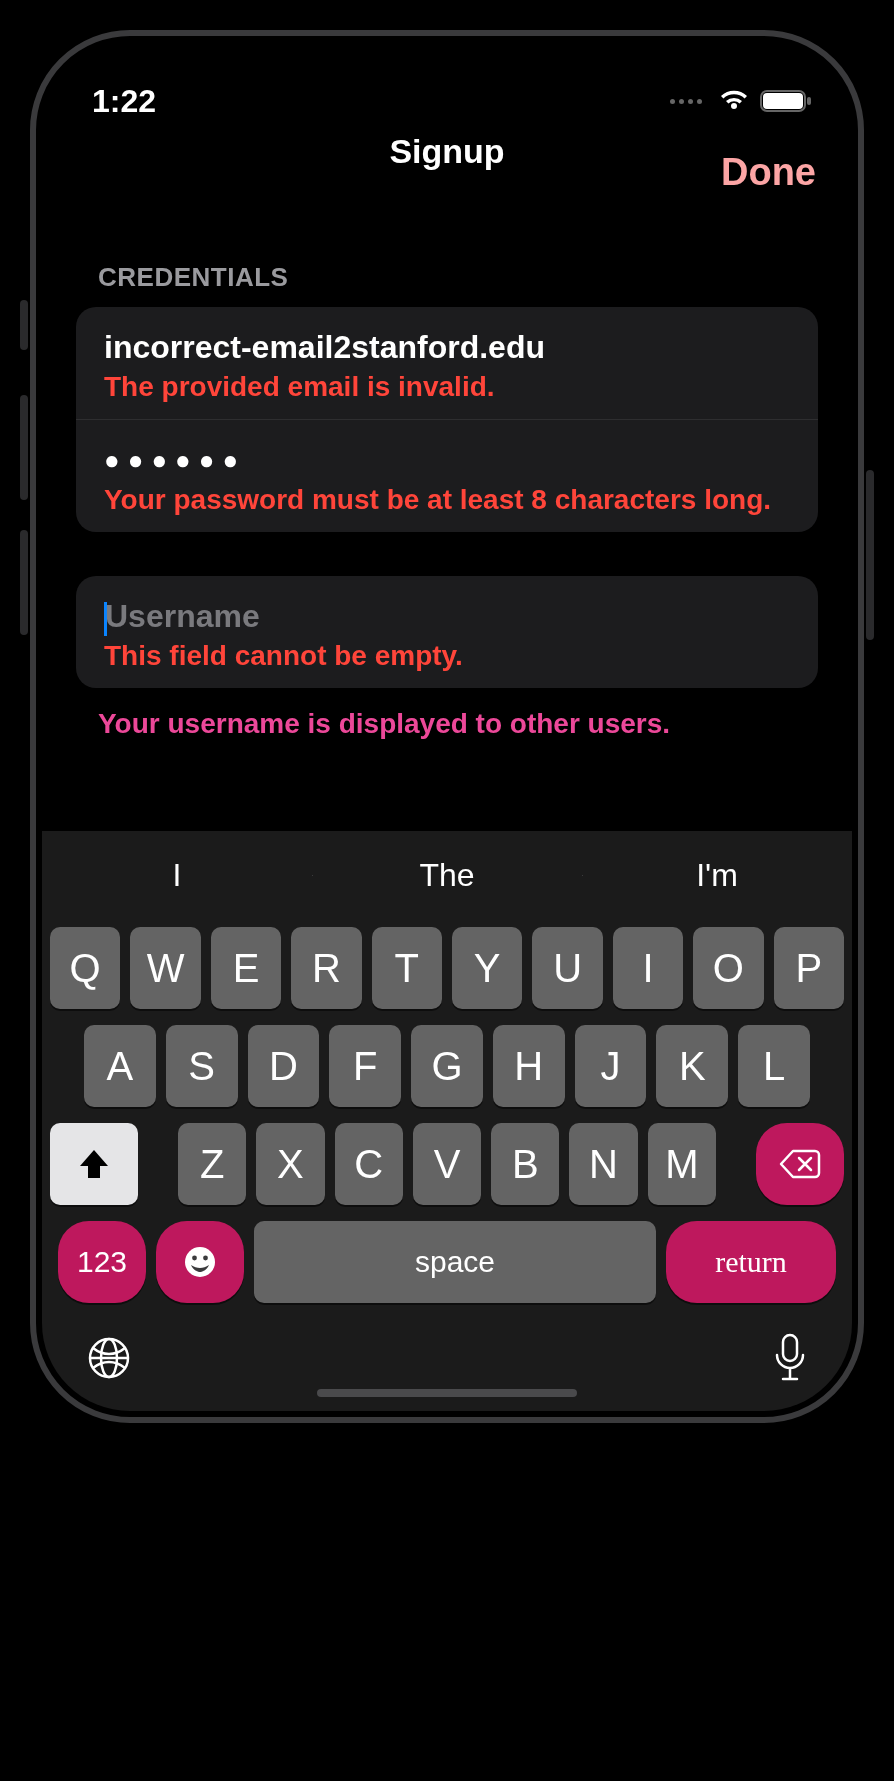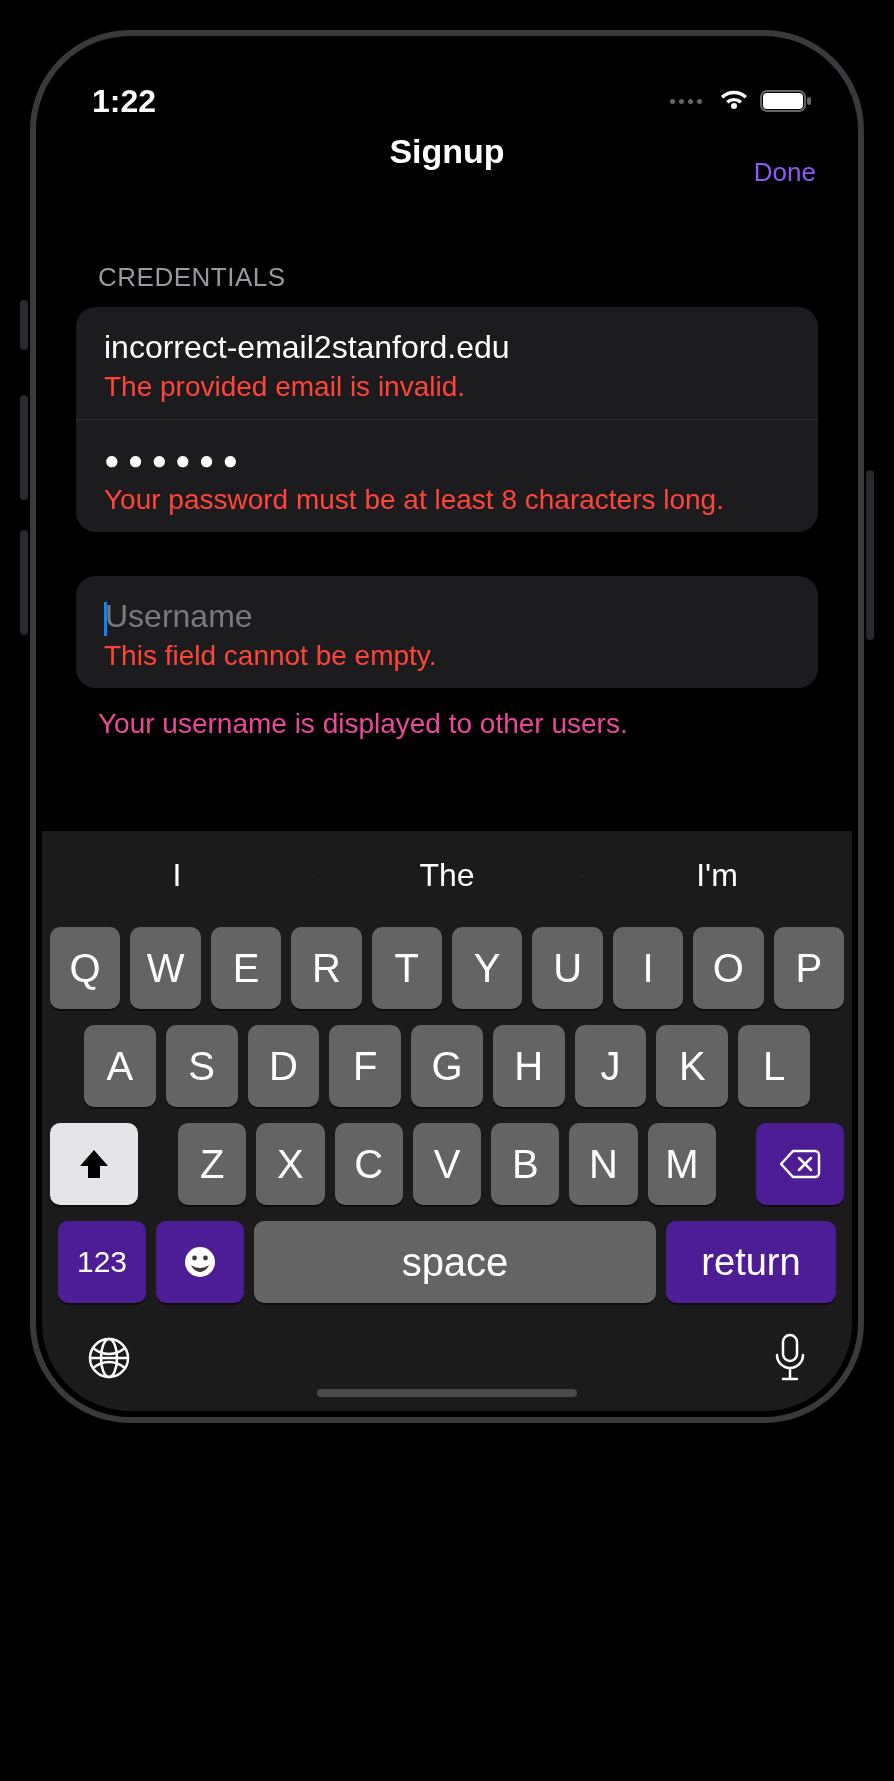--- a/index.html
+++ b/index.html
@@ -50,26 +50,26 @@
   .wifi-icon svg, .battery-icon svg { display:block; }
 
   
   .nav-bar {
     display:flex; justify-content:center; 
     position:relative; height:80px; padding:0 30px;
   }
   .nav-title { color:#fff; font-size:34px; font-weight:600; }
   .nav-done {
     position:absolute; right:36px; top:50%; transform:translateY(-50%);
-    color:#8b5cf6; font-size:26px; font-weight:400;
+    color:#fca5a5; font-size:38px; font-weight:700;
     background:none; border:none;
   }
 
   
-  .content { padding: 30px 34px 0 34px; }
+  .content { padding: 30px 34px 0 34px; font-weight: bold; }
   .section-header {
     color:#9a9a9e; font-size:26px; letter-spacing:0.5px;
     padding: 20px 22px 14px 22px;
   }
   .card {
     background:#1c1c1e; border-radius:20px; overflow:hidden;
     margin-bottom: 44px;
   }
   .field { padding: 20px 28px 16px 28px; }
   .field + .field { border-top:1px solid #2e2e30; margin:0 0px; }
@@ -108,30 +108,30 @@
     content:""; position:absolute; left:0; top:18px; bottom:18px; width:1px; background:#3a3a3c;
   }
   .key-rows { padding: 8px 8px 0 8px; }
   .key-row { display:flex; gap:10px; margin-bottom:16px; justify-content:center; }
   .key {
     background:#646464; color:#fff; border:none; border-radius:10px;
     height:82px; font-size:40px; font-weight:400;
     box-shadow: 0 2px 0 rgba(0,0,0,0.5);
     flex:1; display:flex; align-items:center; justify-content:center;
   }
-  .key.dark { background:#4c1d95; }
+  .key.dark { background:#be185d;border-radius:31px; }
   .key.shift { background:#e5e5e7; color:#000; flex:0 0 88px; }
   .key.backspace { flex:0 0 88px; }
   .row2 { padding:0 34px; }
   .row3-spacer { flex:0 0 20px; }
   .bottom-row { display:flex; gap:10px; padding:0 8px; }
   .key.k123 { flex:0 0 88px; font-size:30px; }
   .key.emoji { flex:0 0 88px; }
-  .key.space { flex:1; font-size:40px; background:#646464;}
-  .key.return { flex:0 0 170px; font-size:38px; }
+  .key.space { flex:1; font-size:30px; background:#646464;}
+  .key.return { flex:0 0 170px; font-size:30px;font-family:Liberation Serif, serif; }
 
   .kb-footer {
     display:flex; justify-content:space-between; align-items:center;
     padding: 30px 44px 8px 44px;
   }
   .kb-footer svg { display:block; }
 
   .home-indicator {
     position:absolute; bottom:14px; left:50%; transform:translateX(-50%);
     width:260px; height:8px; border-radius:4px; background:#4a4a4c;

